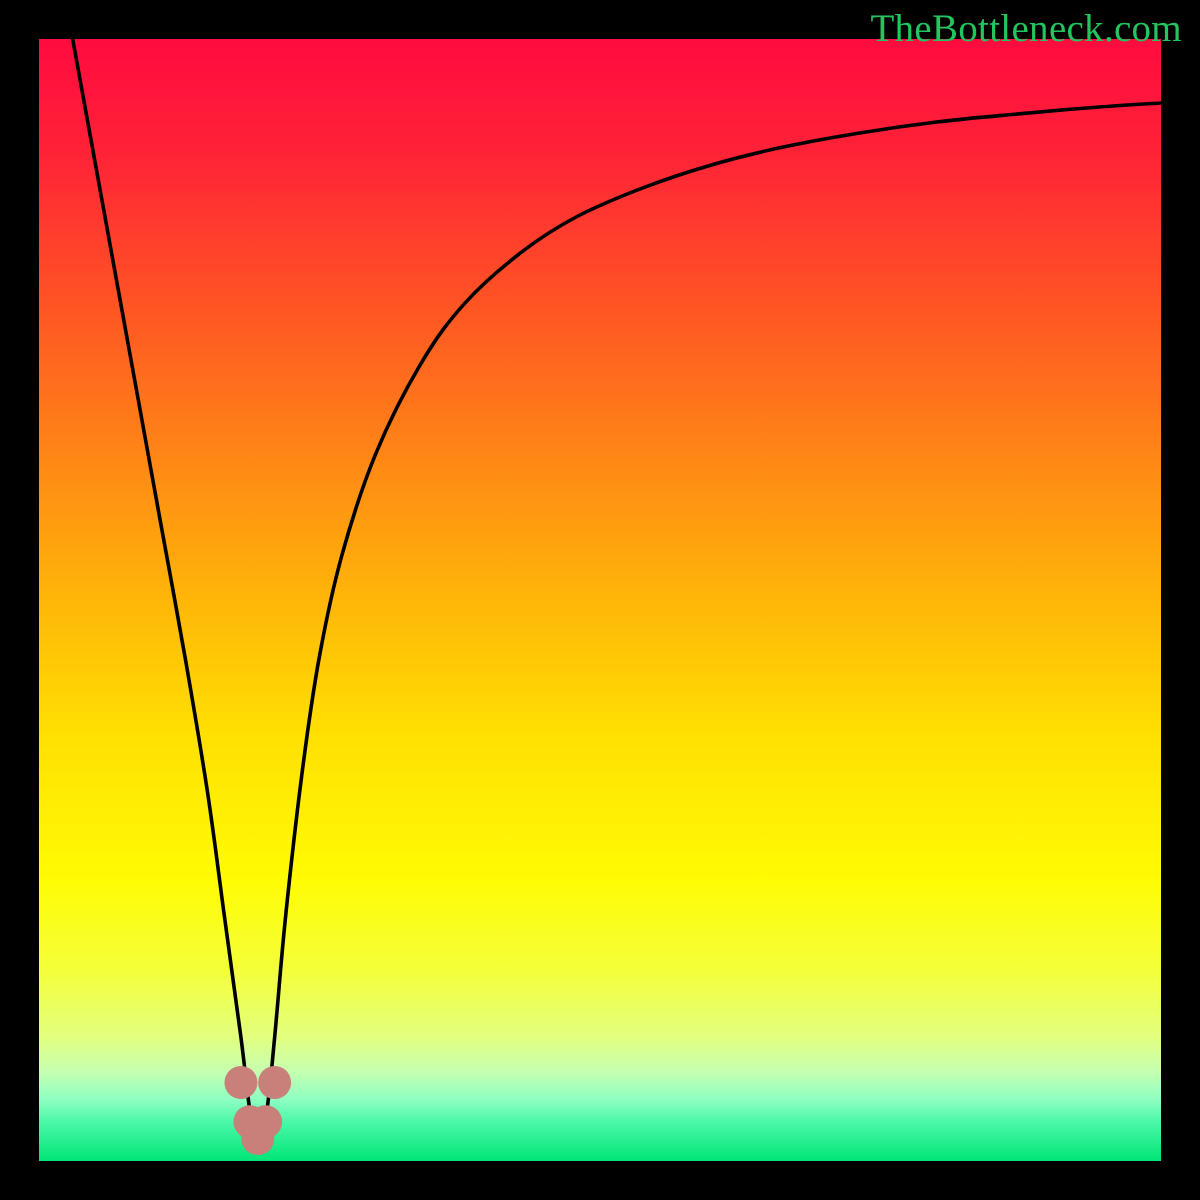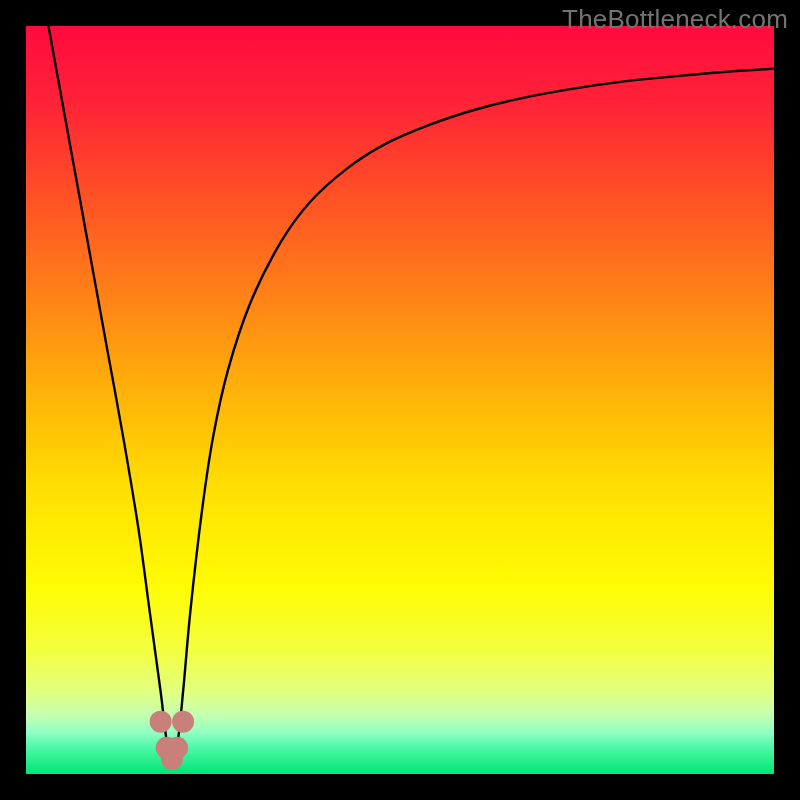--- a/index.html
+++ b/index.html
@@ -22,26 +22,27 @@
     left: 26px;
     top: 26px;
     width: 748px;
     height: 748px;
     overflow: hidden;
   }
   .watermark {
     position: absolute;
     top: 4px;
     right: 12px;
-    color: #737373;
+    color: #22c55e;
     font-size: 26px;
     font-weight: 400;
     letter-spacing: 0.2px;
     z-index: 3;
     user-select: none;
+    font-family: Liberation Serif, serif;
   }
   svg { display: block; }
 </style>
 </head>
 <body>
 
 <div class="frame">
   <div class="plot">
     <svg id="svg" width="748" height="748" viewBox="0 0 748 748">
       <defs>

